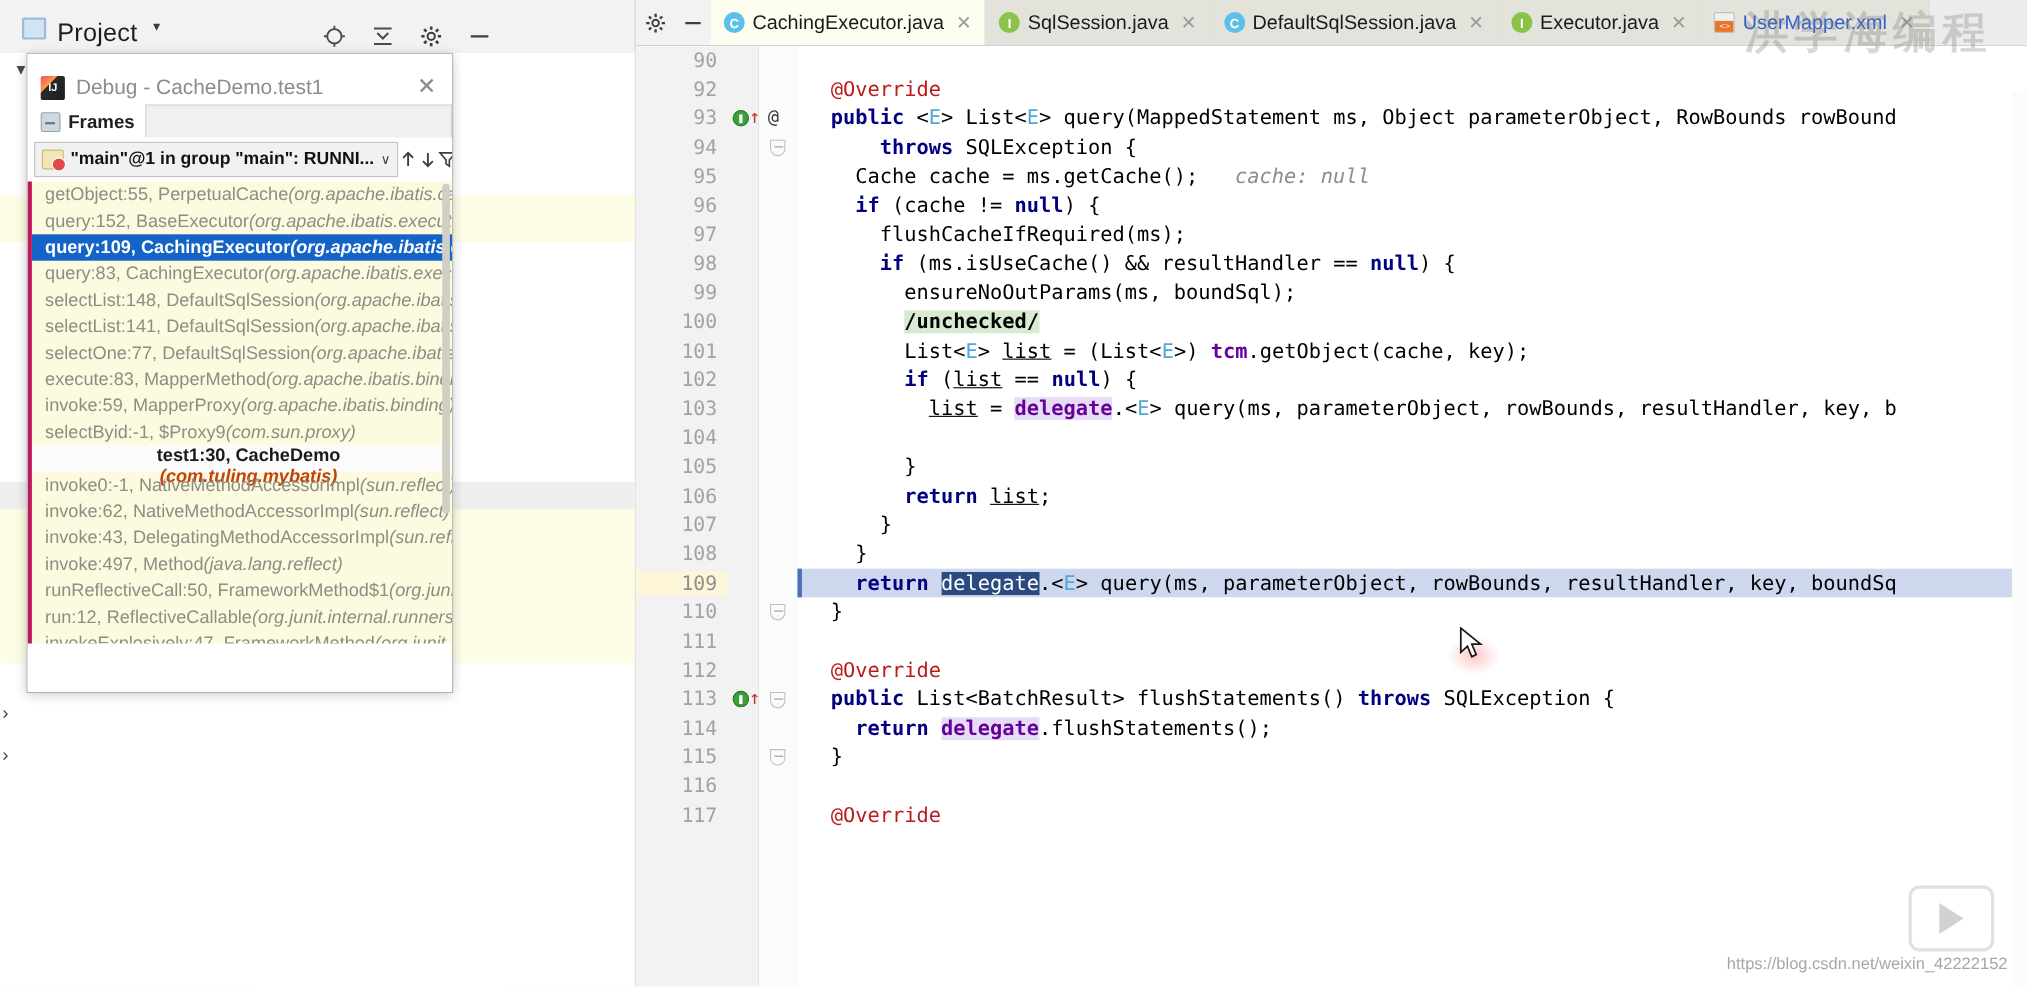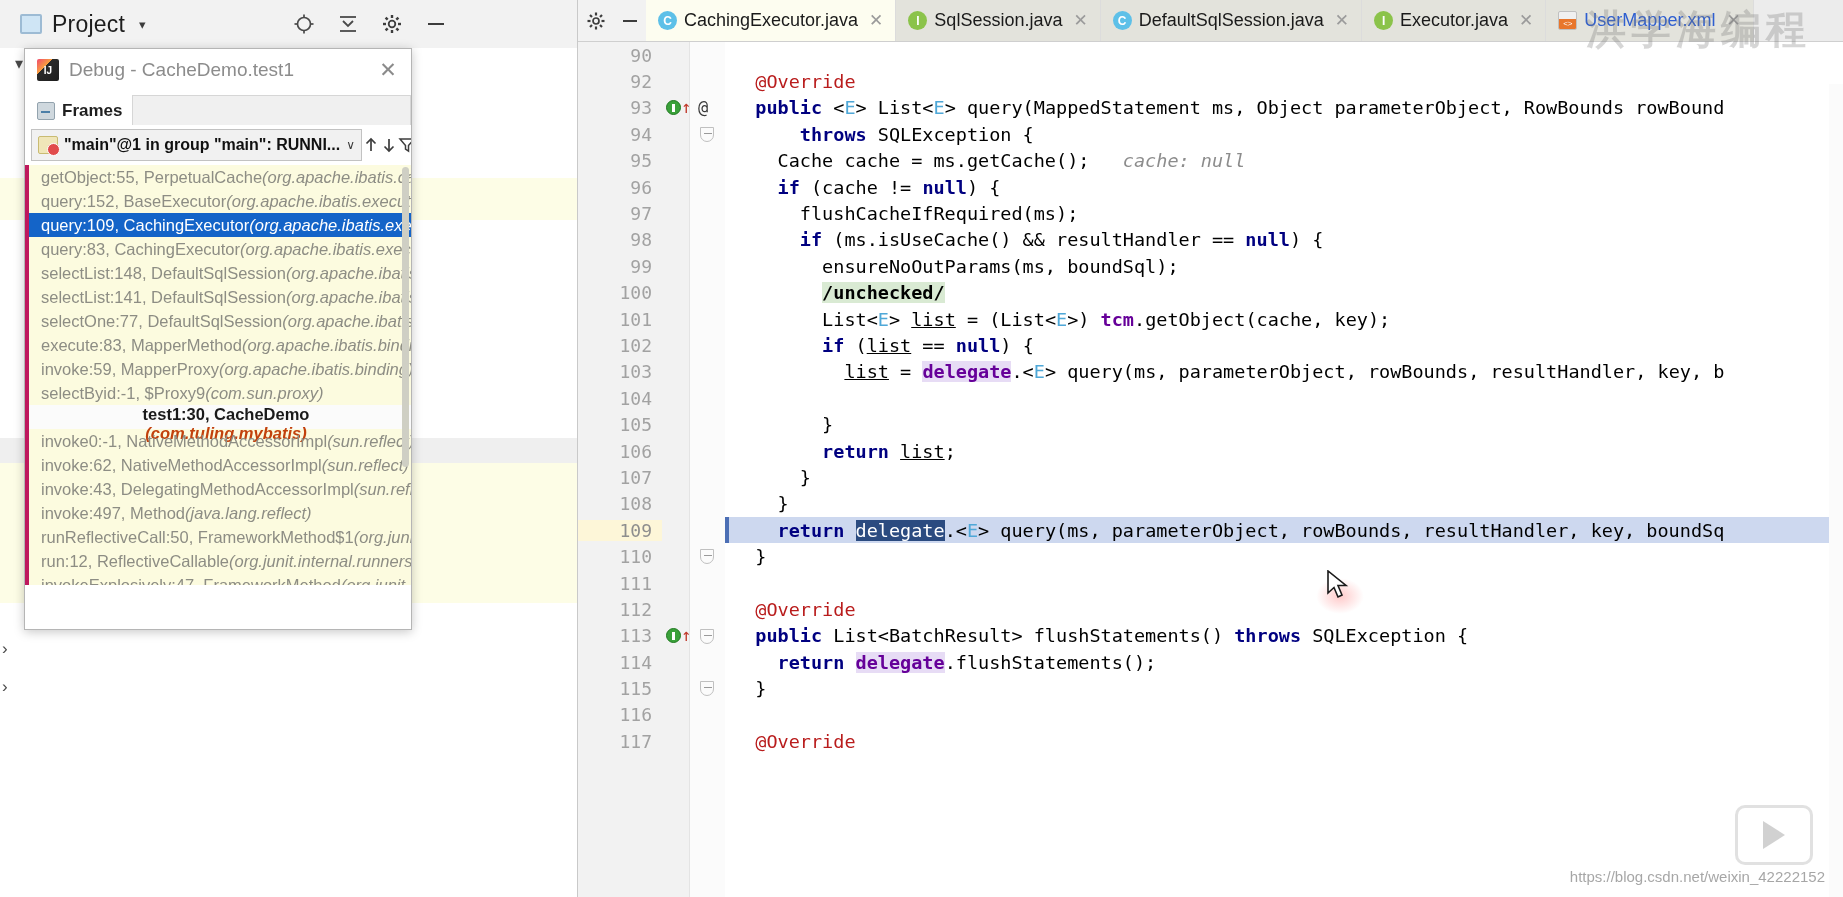--- a/index.html
+++ b/index.html
@@ -16,21 +16,21 @@
   .left-pane {
     position: absolute; left: 0; top: 0;
     width: 578px; height: 897px;
     background: #f2f2f2;
     border-right: 1px solid #c9c9c9;
     overflow: hidden;
   }
   .project-toolbar {
     position: absolute; left: 0; top: 0; width: 466px; height: 48px;
     background: #f2f2f2;
-    display: flex; align-items: center;
+    display: flex; 
     padding: 16px 8px;
   }
   .proj-icon {
     width: 22px; height: 20px; margin-left: 12px; margin-right: 10px;
     background: #cfe5f5; border: 2px solid #9dbbd4; border-radius: 2px;
     display: inline-block;
   }
   .proj-label {
     font-size: 23px; color: #1d1d1d; letter-spacing: 0.2px;
   }
@@ -72,21 +72,21 @@
   
   .debug-window {
     position: absolute; left: 24px; top: 48px;
     width: 388px; height: 582px;
     background: #ffffff;
     border: 1px solid #b5b5b5;
     box-shadow: 0 2px 10px rgba(0,0,0,0.22);
     overflow: hidden;
   }
   .dbg-title {
-    height: 42px; display: flex; align-items: center;
+    height: 42px; display: flex; align-items: flex-end;
     padding: 0 10px 0 12px; background: #ffffff;
   }
   .dbg-logo {
     width: 22px; height: 22px; margin-right: 10px;
     background: linear-gradient(135deg,#f04a6e 0%,#f9a03f 35%,#2a2a2a 36%,#1d1d1d 100%);
     border-radius: 2px; position: relative; flex: none;
   }
   .dbg-logo::after {
     content: "IJ"; position: absolute; inset: 0;
     color: #fff; font-size: 10px; font-weight: bold;
@@ -151,21 +151,21 @@
     height: 24px; display: flex; align-items: center;
     padding-left: 12px; font-size: 16.5px; color: #8f8f86;
     white-space: nowrap;
   }
   .frame-row .fm { color: #8d8d84; }
   .frame-row .pkg { font-style: italic; color: #8d8d84; }
   .frame-row.selected {
     background: #1464c8; color: #ffffff;
   }
   .frame-row.selected .fm, .frame-row.selected .pkg { color:#ffffff; }
-  .frame-row.selected { font-weight: normal; }
+  .frame-row.selected { font-weight: bold; }
   .frame-row.current {
     background: #fbfbfb; color: #1a1a1a; font-weight: bold; flex-direction: column;
   }
   .frame-row.current .fm { color:#1a1a1a; }
   .frame-row.current .pkg { color:#c2410c; font-weight: bold; }
 
   .frames-scroll {
     position:absolute; right: 2px; top: 2px; width: 7px; height: 300px;
     background: #cfcfc4; border-radius: 4px;
   }

